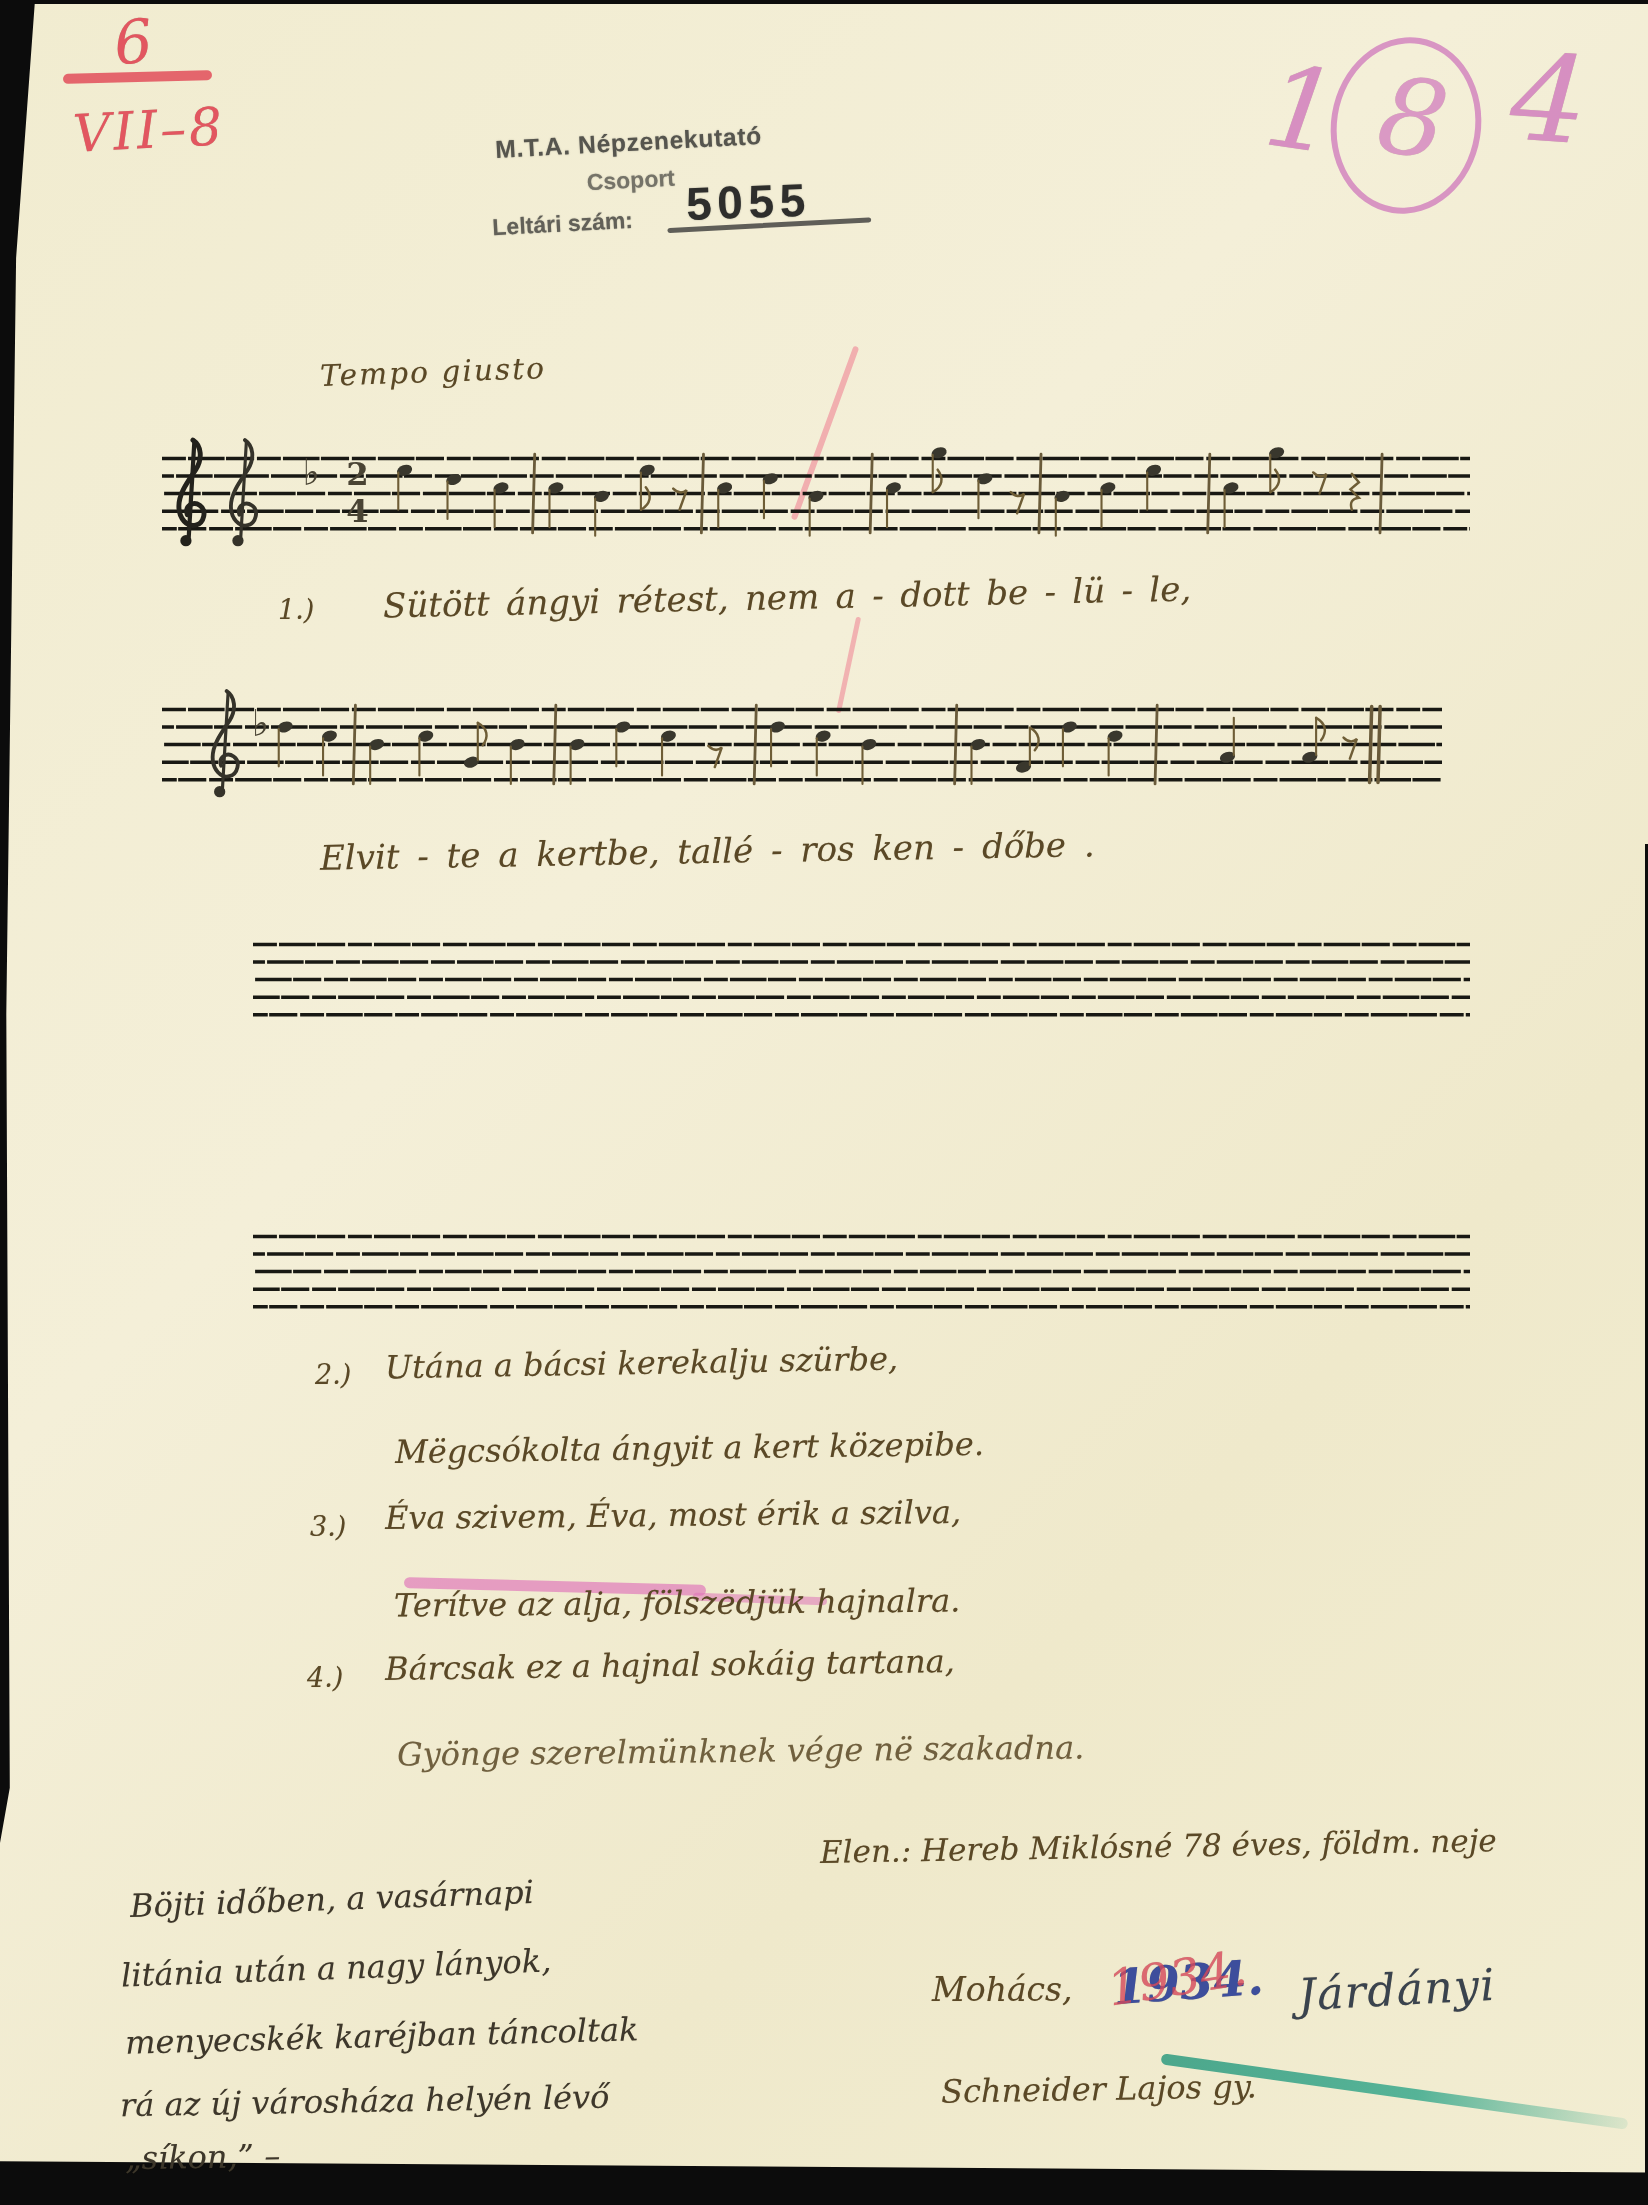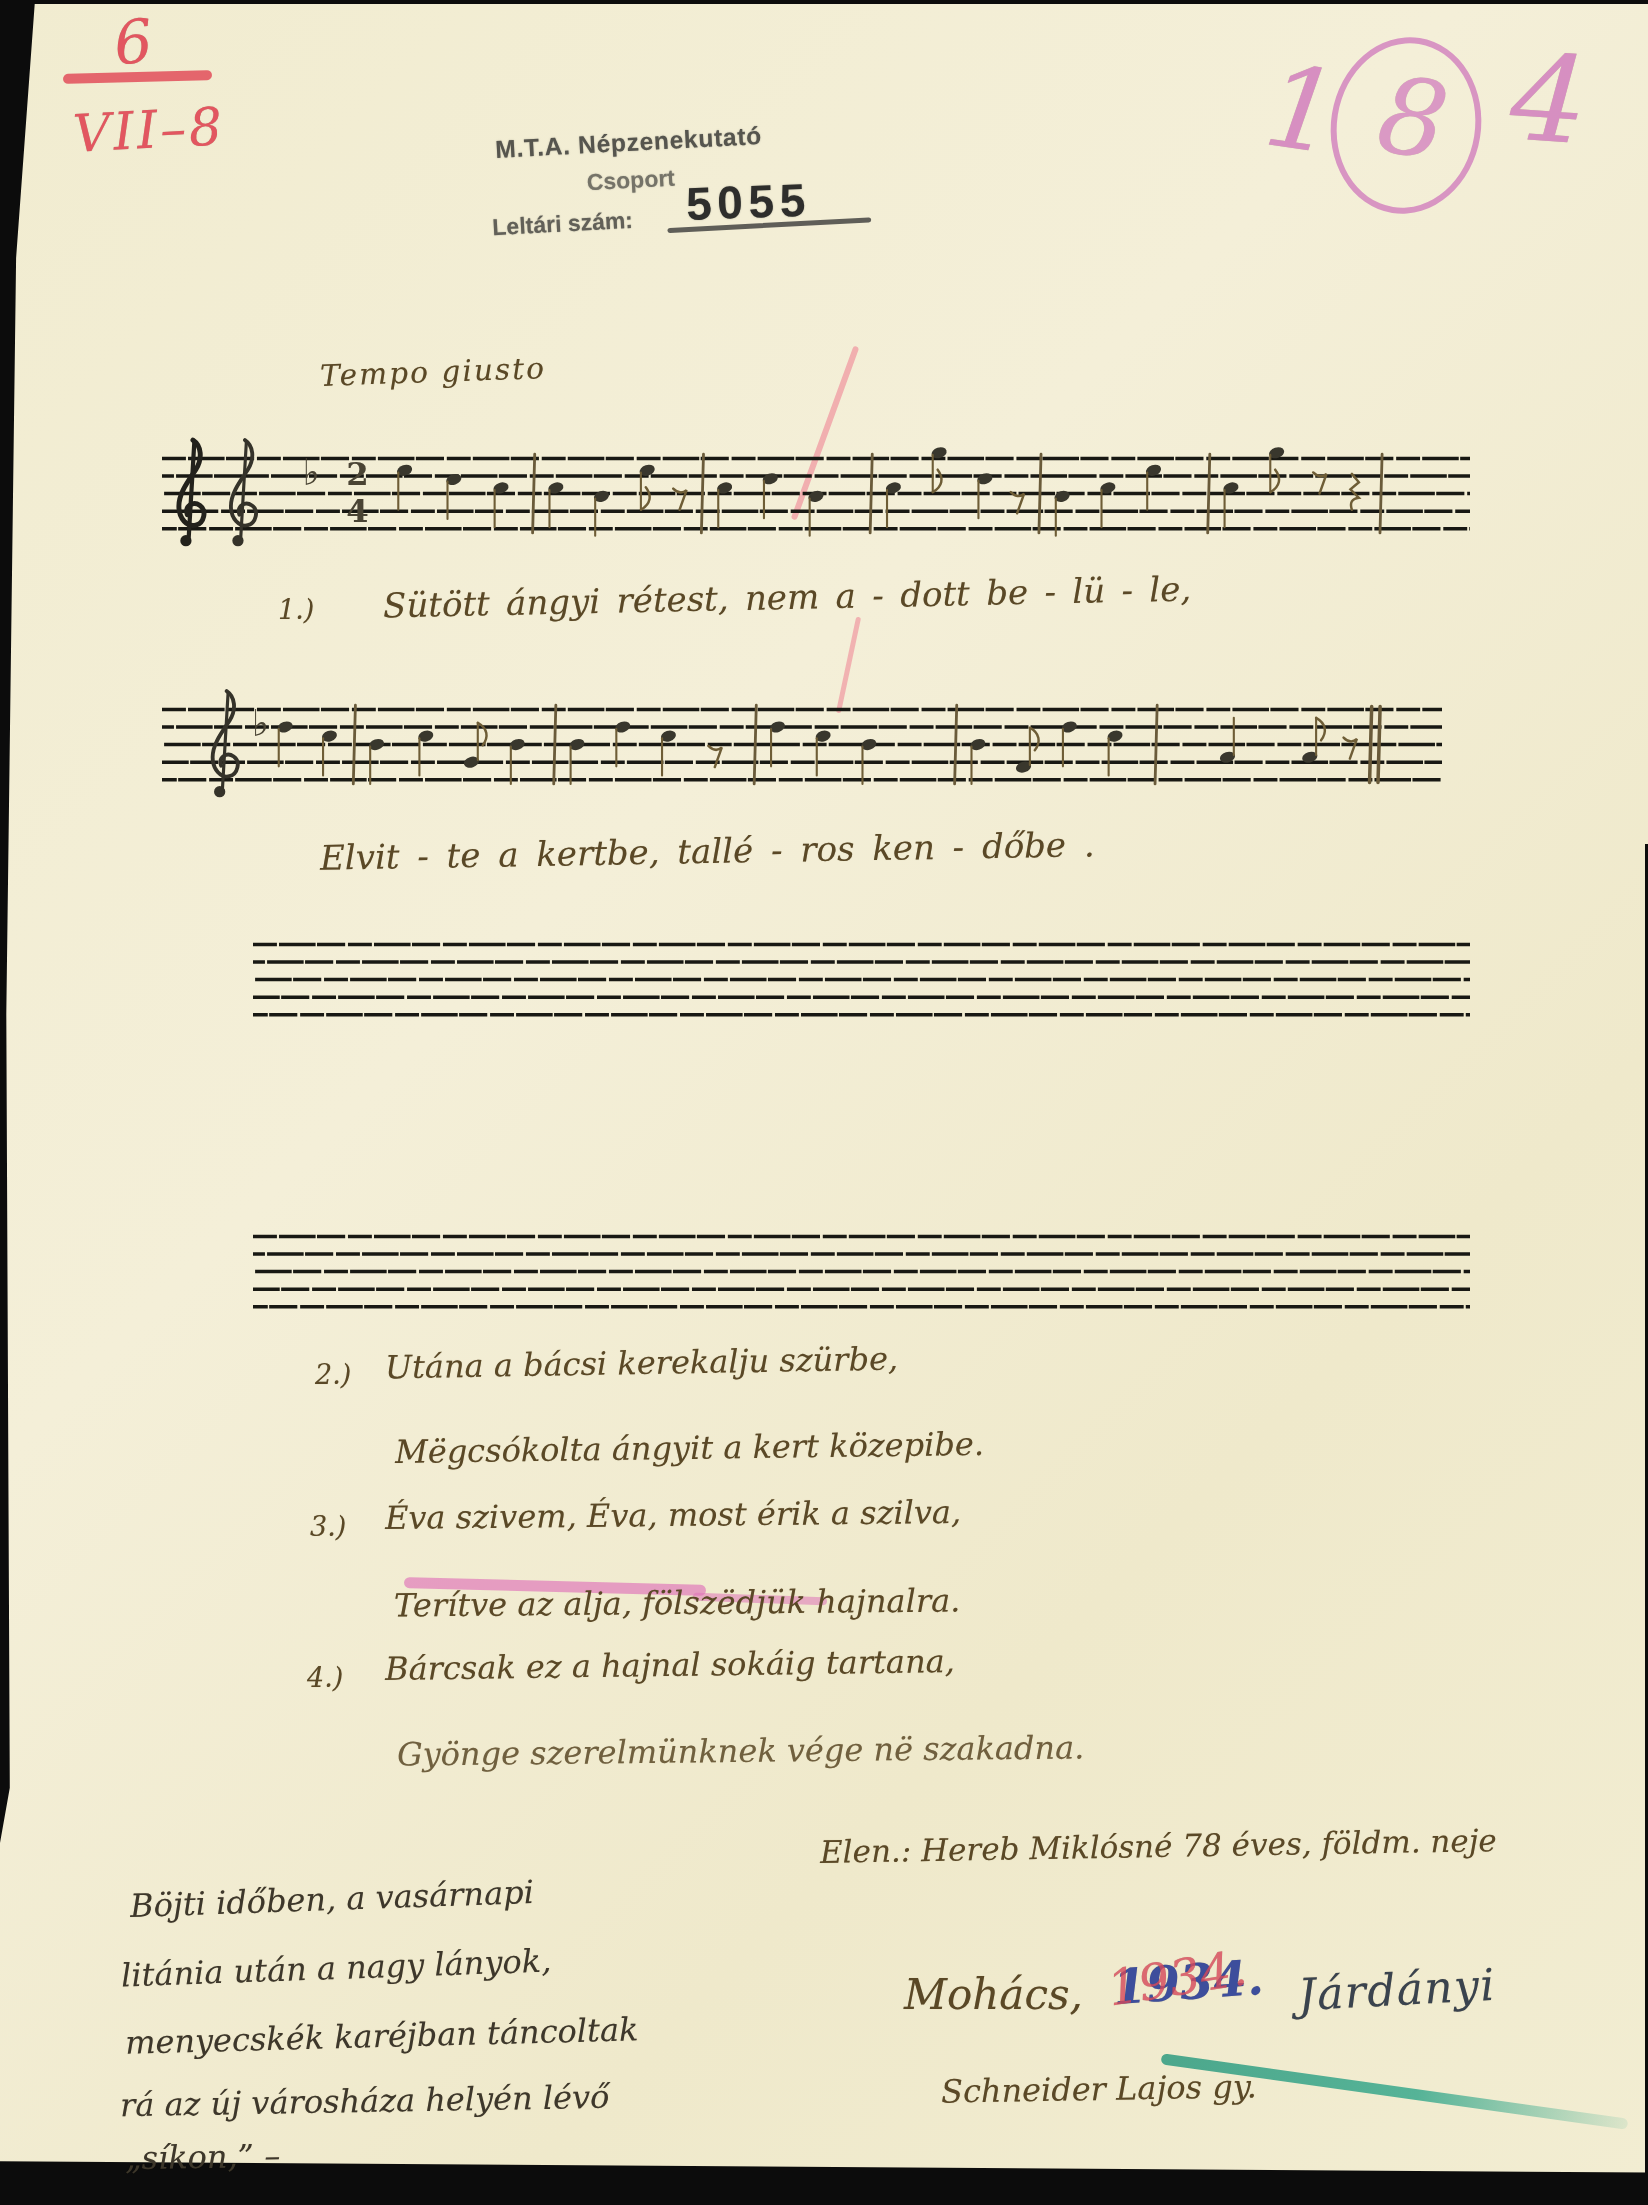--- a/index.html
+++ b/index.html
@@ -84,21 +84,21 @@
   <div class="abs hw ink-brown" style="left:385px;top:1646px;font-size:32px;transform:rotate(-0.8deg);">Bárcsak ez a hajnal sokáig tartana,</div>
   <div class="abs hw ink-brown" style="left:397px;top:1732px;font-size:32px;transform:rotate(-0.6deg);opacity:.85;">Gyönge szerelmünknek vége në szakadna.</div>
 
   <div class="abs hw ink-dark" style="left:130px;top:1880px;font-size:32px;transform:rotate(-2deg);">Böjti időben, a vasárnapi</div>
   <div class="abs hw ink-dark" style="left:121px;top:1949px;font-size:32px;transform:rotate(-2deg);">litánia után a nagy lányok,</div>
   <div class="abs hw ink-dark" style="left:125px;top:2017px;font-size:32px;transform:rotate(-1.5deg);">menyecskék karéjban táncoltak</div>
   <div class="abs hw ink-dark" style="left:120px;top:2082px;font-size:32px;transform:rotate(-1deg);">rá az új városháza helyén lévő</div>
   <div class="abs hw ink-dark" style="left:125px;top:2138px;font-size:32px;transform:rotate(-1deg);">„síkon,” –</div>
 
   <div class="abs hw ink-brown" style="left:820px;top:1828px;font-size:31px;transform:rotate(-1deg);">Elen.: Hereb Miklósné 78 éves, földm. neje</div>
-  <div class="abs hw ink-brown" style="left:904px;top:1970px;font-size:42px;text-align:center;">Mohács,</div>
+  <div class="abs hw ink-brown" style="left:932px;top:1970px;font-size:33px;text-align:center;">Mohács,</div>
   <div class="abs hw blue" style="left:1113px;top:1954px;font-size:48px;font-weight:bold;transform:rotate(-4deg);">1934.</div>
   <div class="abs hw redover" style="left:1107px;top:1950px;font-size:49px;transform:rotate(-9deg);">1934.</div>
   <div class="abs hw sig" style="left:1298px;top:1964px;font-size:44px;transform:rotate(-3deg);letter-spacing:1.4px;">Járdányi</div>
   <div class="abs" style="left:1159px;top:2086px;width:471px;height:10.6px;border-radius:7px;
               background:linear-gradient(90deg,#2f9b80 0%,#3aa98d 55%,rgba(74,178,150,0.15) 100%);
               transform:rotate(8deg);opacity:.85;"></div>
   <div class="abs hw ink-brown" style="left:941px;top:2070px;font-size:32px;transform:rotate(-1deg);">Schneider Lajos gy.</div>
 
 <svg class="staff" width="1308" height="141" viewBox="0 0 1860 200" style="left: 162px; top: 409px;">
       <line x1="0" y1="70" x2="1860" y2="70" stroke="#181813" stroke-width="5" stroke-dasharray="34 3 52 2 40 4" stroke-dashoffset="0"></line>

